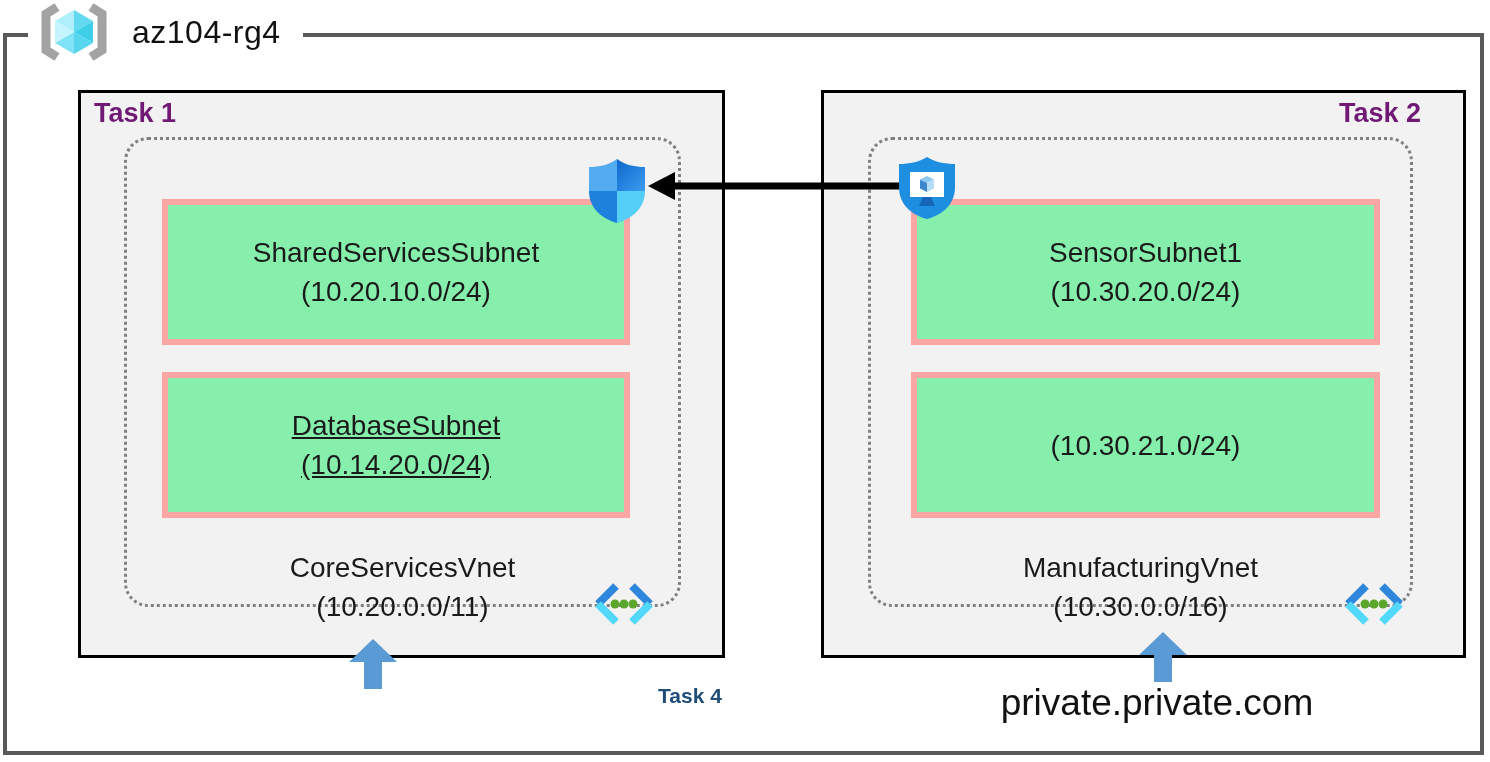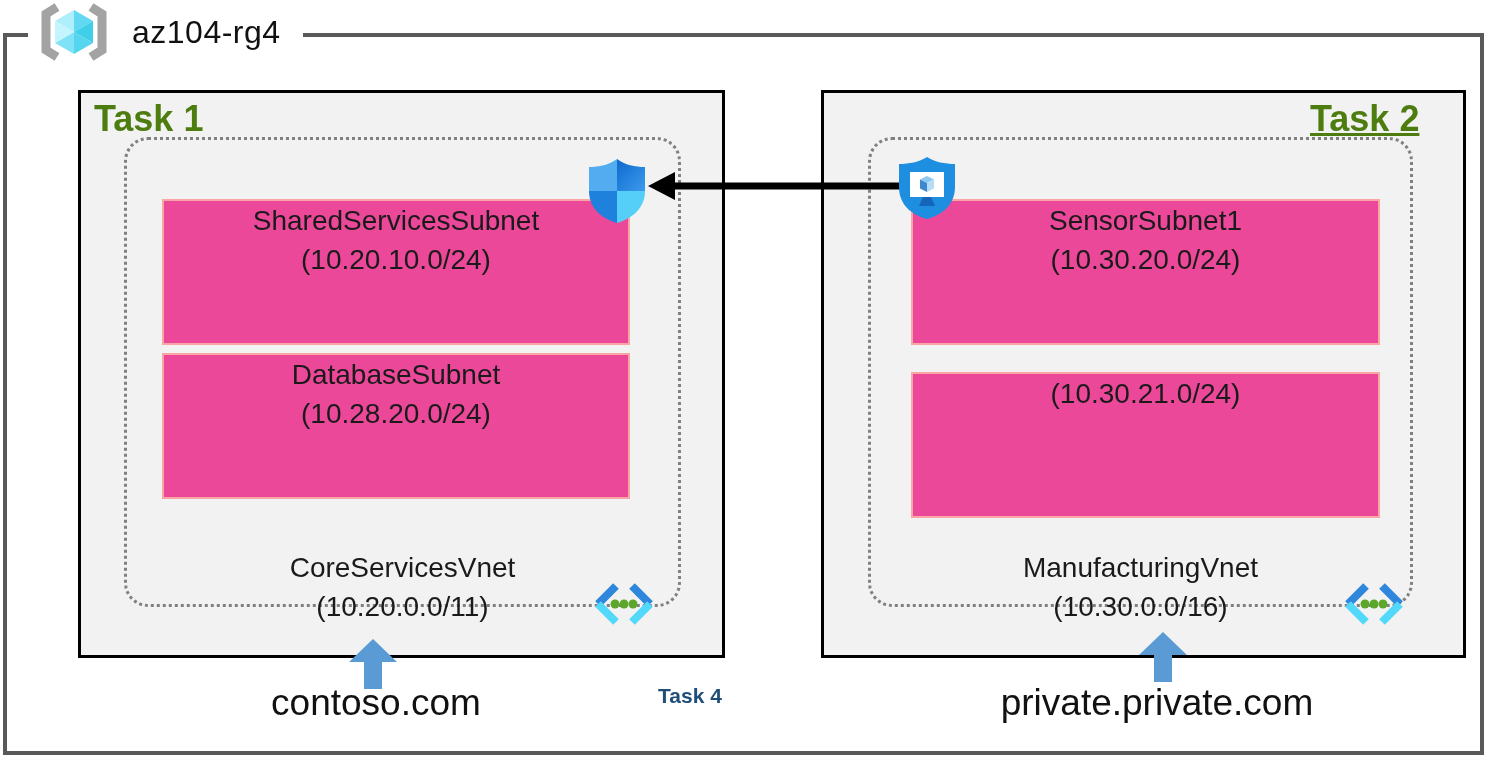--- a/index.html
+++ b/index.html
@@ -18,34 +18,34 @@
     background:#ffffff; padding:0 22px 0 8px;
   }
   .rg-label .rg-text { font-size:32px; color:#111; letter-spacing:0.5px; }
   .task-box {
     position:absolute; top:90px; width:647px; height:568px;
     background:#f2f2f2; border:3px solid #000; z-index:1;
   }
   .task-box.left  { left:78px; }
   .task-box.right { left:821px; width:645px; }
   .task-title {
-    position:absolute; top:8px; font-size:36px; font-weight:bold; color:#4d7c0f; z-index:2;
+    position:absolute; top:8px; font-size:27px; font-weight:bold; color:#701a75; z-index:2;
   }
   .task-title.tl { left:94px;  top:98px; }
-  .task-title.tr { left:1310px; top:98px; width:140px; text-align:left;text-decoration:underline; }
+  .task-title.tr { left:1310px; top:98px; width:140px; text-align:center; }
   .dashed-box {
     position:absolute; top:137px; height:470px;
     border:3px dotted #808080; border-radius:24px; z-index:1;
   }
   .dashed-box.left  { left:124px; width:557px; }
   .dashed-box.right { left:868px; width:545px; }
   .subnet-box {
-    position:absolute; width:468px; height:146px; background:#ec4899;
-    border:2px solid #fca5a5; z-index:2;
-    display:flex; flex-direction:column; align-items:center; justify-content:flex-start;
+    position:absolute; width:468px; height:146px; background:#86efac;
+    border:6px solid #fca5a5; z-index:2;
+    display:flex; flex-direction:column; align-items:center; justify-content:center;
     font-size:28px; line-height:39px; text-align:center;
   }
   .vnet-label {
     position:absolute; top:548px; z-index:2; text-align:center;
     font-size:28px; line-height:39px;
   }
   .vnet-label.left  { left:124px; width:557px; }
   .vnet-label.right { left:868px; width:545px; }
   .icon-abs { position:absolute; z-index:3; }
   .arrow-svg { position:absolute; left:646px; top:168px; z-index:2; }
@@ -88,23 +88,23 @@
   <div class="task-title tl">Task 1</div>
   <div class="task-title tr">Task 2</div>
 
   <div class="dashed-box left"></div>
   <div class="dashed-box right"></div>
 
   <div class="subnet-box" style="left:162px; top:199px;">
     <div>SharedServicesSubnet</div>
     <div>(10.20.10.0/24)</div>
   </div>
-  <div class="subnet-box" style="left:162px; top:353px;">
+  <div class="subnet-box" style="left:162px; top:372px;text-decoration:underline;">
     <div>DatabaseSubnet</div>
-    <div>(10.28.20.0/24)</div>
+    <div>(10.14.20.0/24)</div>
   </div>
 
   <div class="subnet-box" style="left:911px; top:199px; width:469px;">
     <div>SensorSubnet1</div>
     <div>(10.30.20.0/24)</div>
   </div>
   <div class="subnet-box" style="left:911px; top:372px; width:469px;">
     <div>(10.30.21.0/24)</div>
   </div>
 
@@ -167,17 +167,16 @@
     <polygon points="39,24.5 32,28 32,37 39,33.5" fill="#b7ddf6"></polygon>
     <polygon points="28,42 36,42 40,51 24,51" fill="#1565b8"></polygon>
   </svg>
 
   <svg class="up-arrow" style="left:349px; top:639px;" width="48" height="50" viewBox="0 0 48 50">
     <polygon points="24,0 48,23 33,23 33,50 15,50 15,23 0,23" fill="#5b9bd5"></polygon>
   </svg>
   <svg class="up-arrow" style="left:1139px; top:632px;" width="48" height="50" viewBox="0 0 48 50">
     <polygon points="24,0 48,23 33,23 33,50 15,50 15,23 0,23" fill="#5b9bd5"></polygon>
   </svg>
-  <div class="dns-label left">contoso.com</div>
   <div class="task4-label">Task 4</div>
   <div class="dns-label right">private.private.com</div>
 
 </div>
 
 </body></html>

